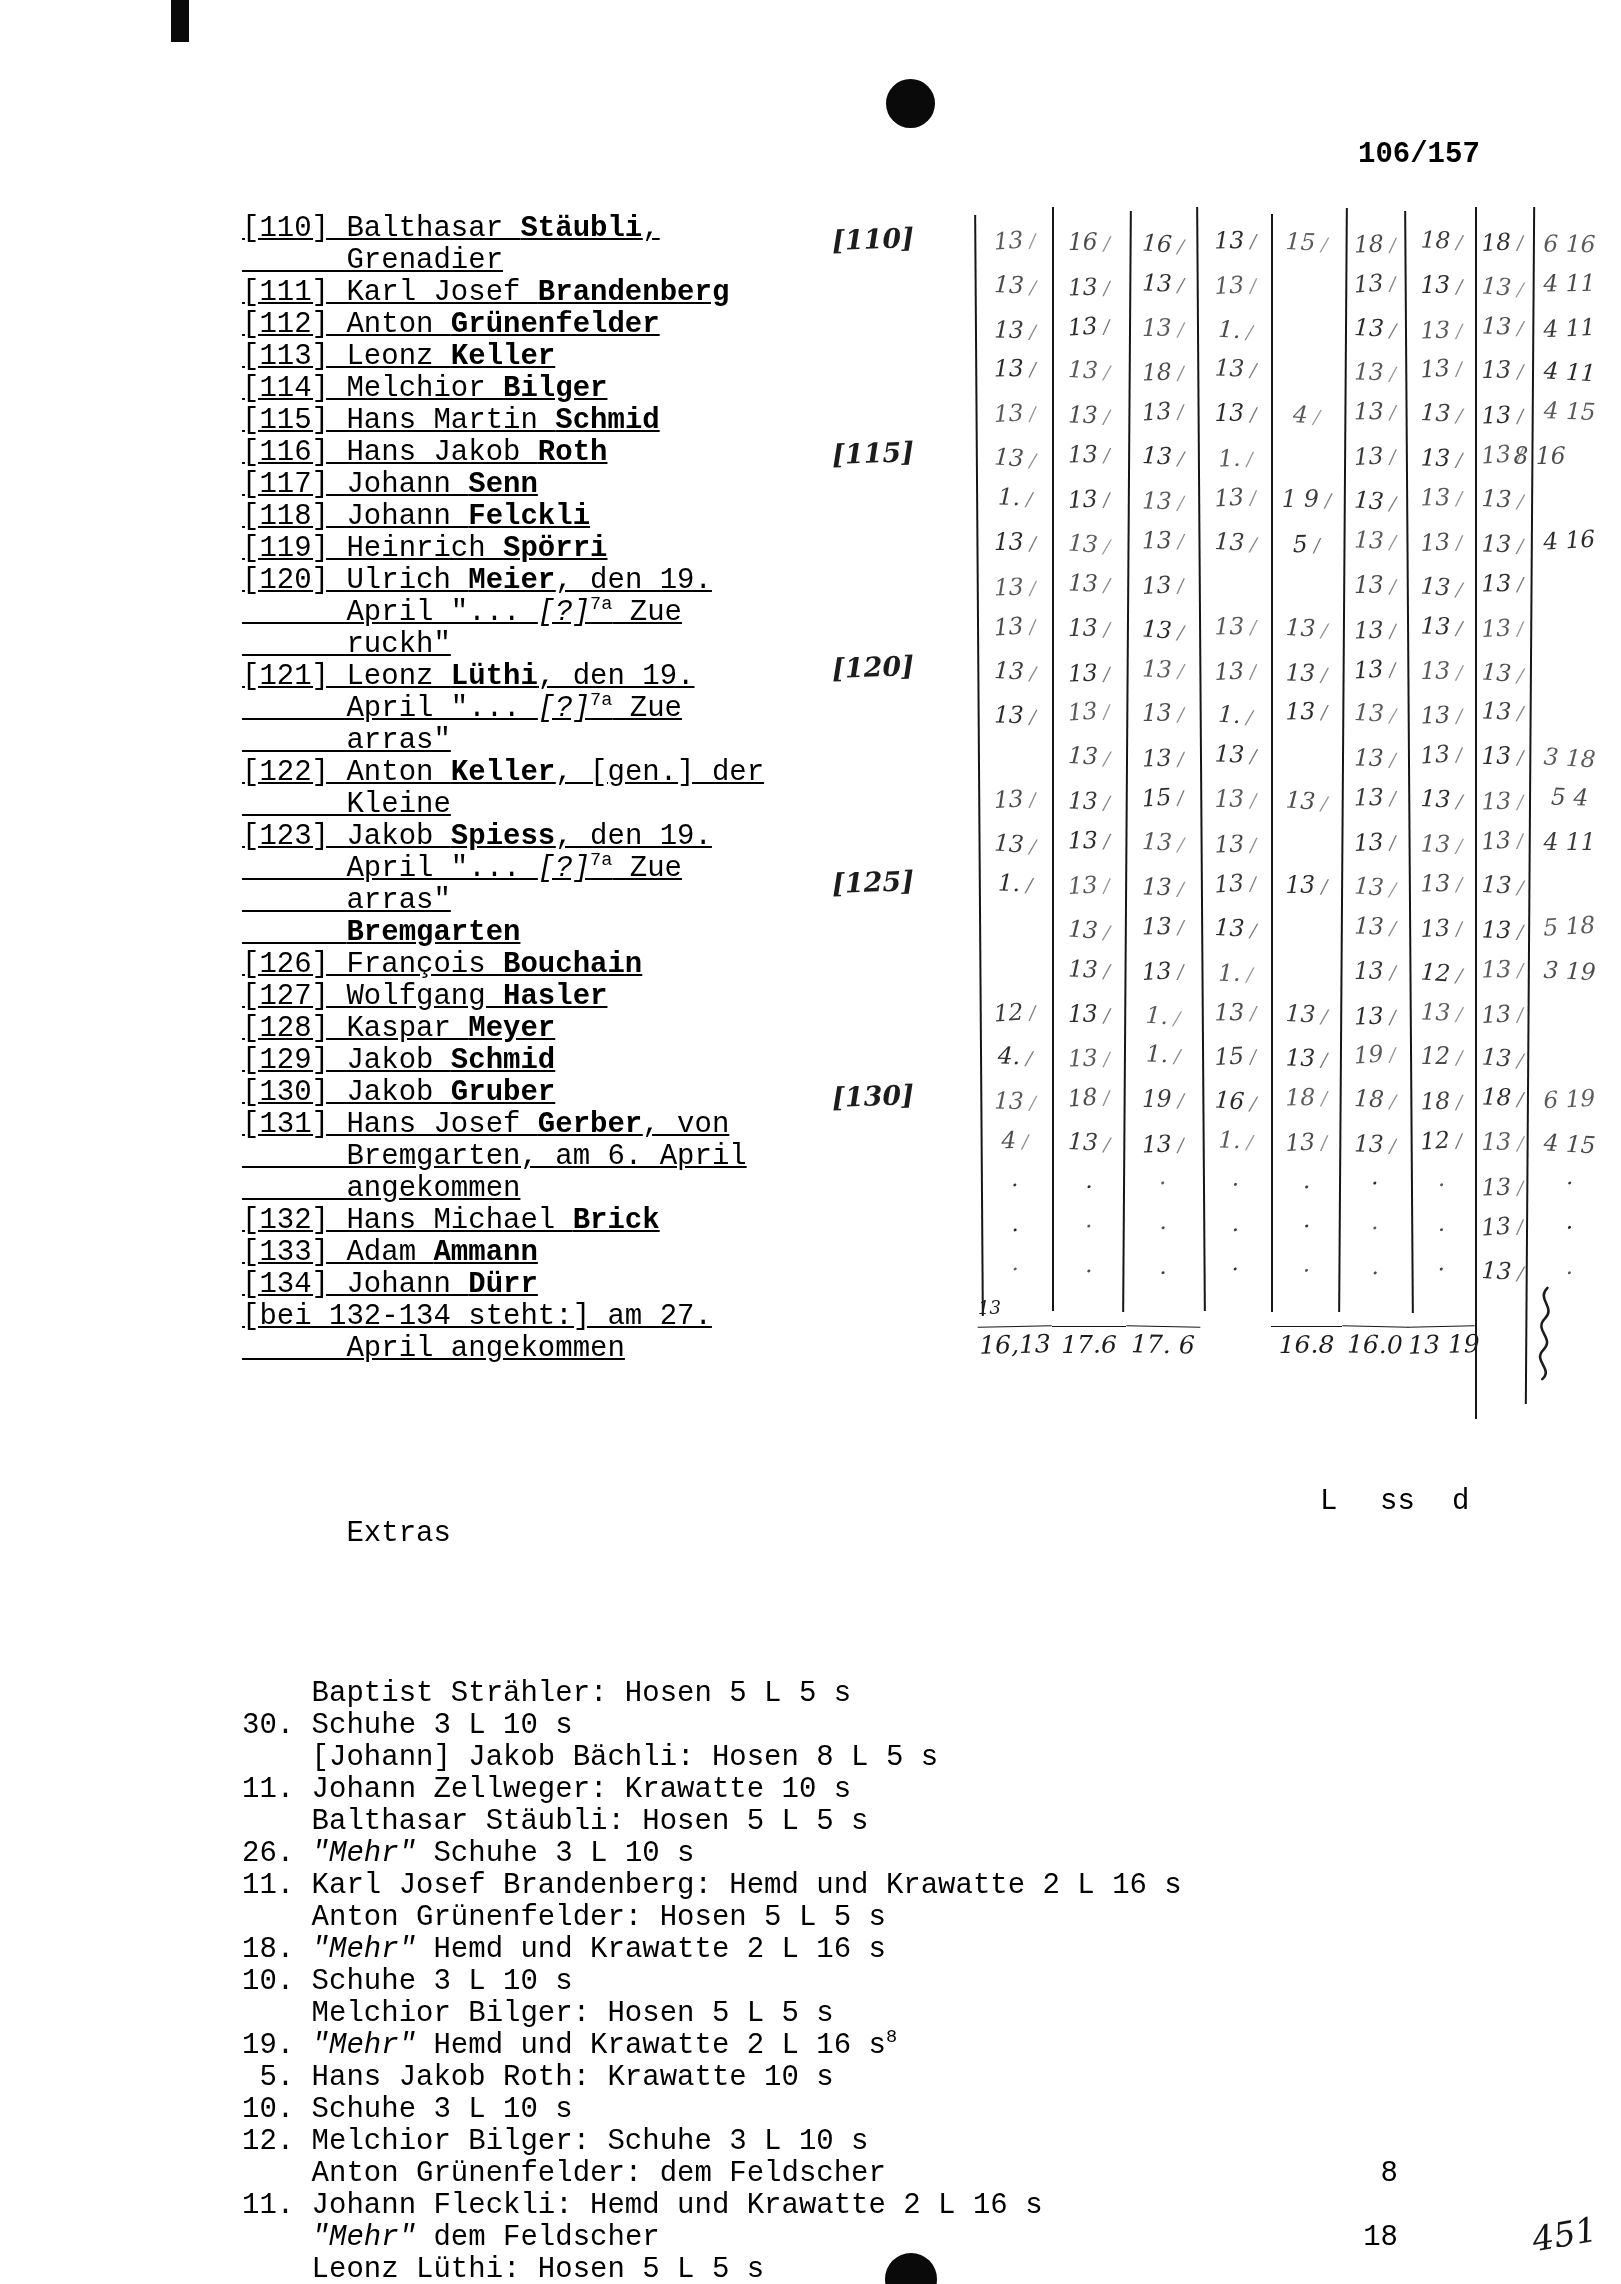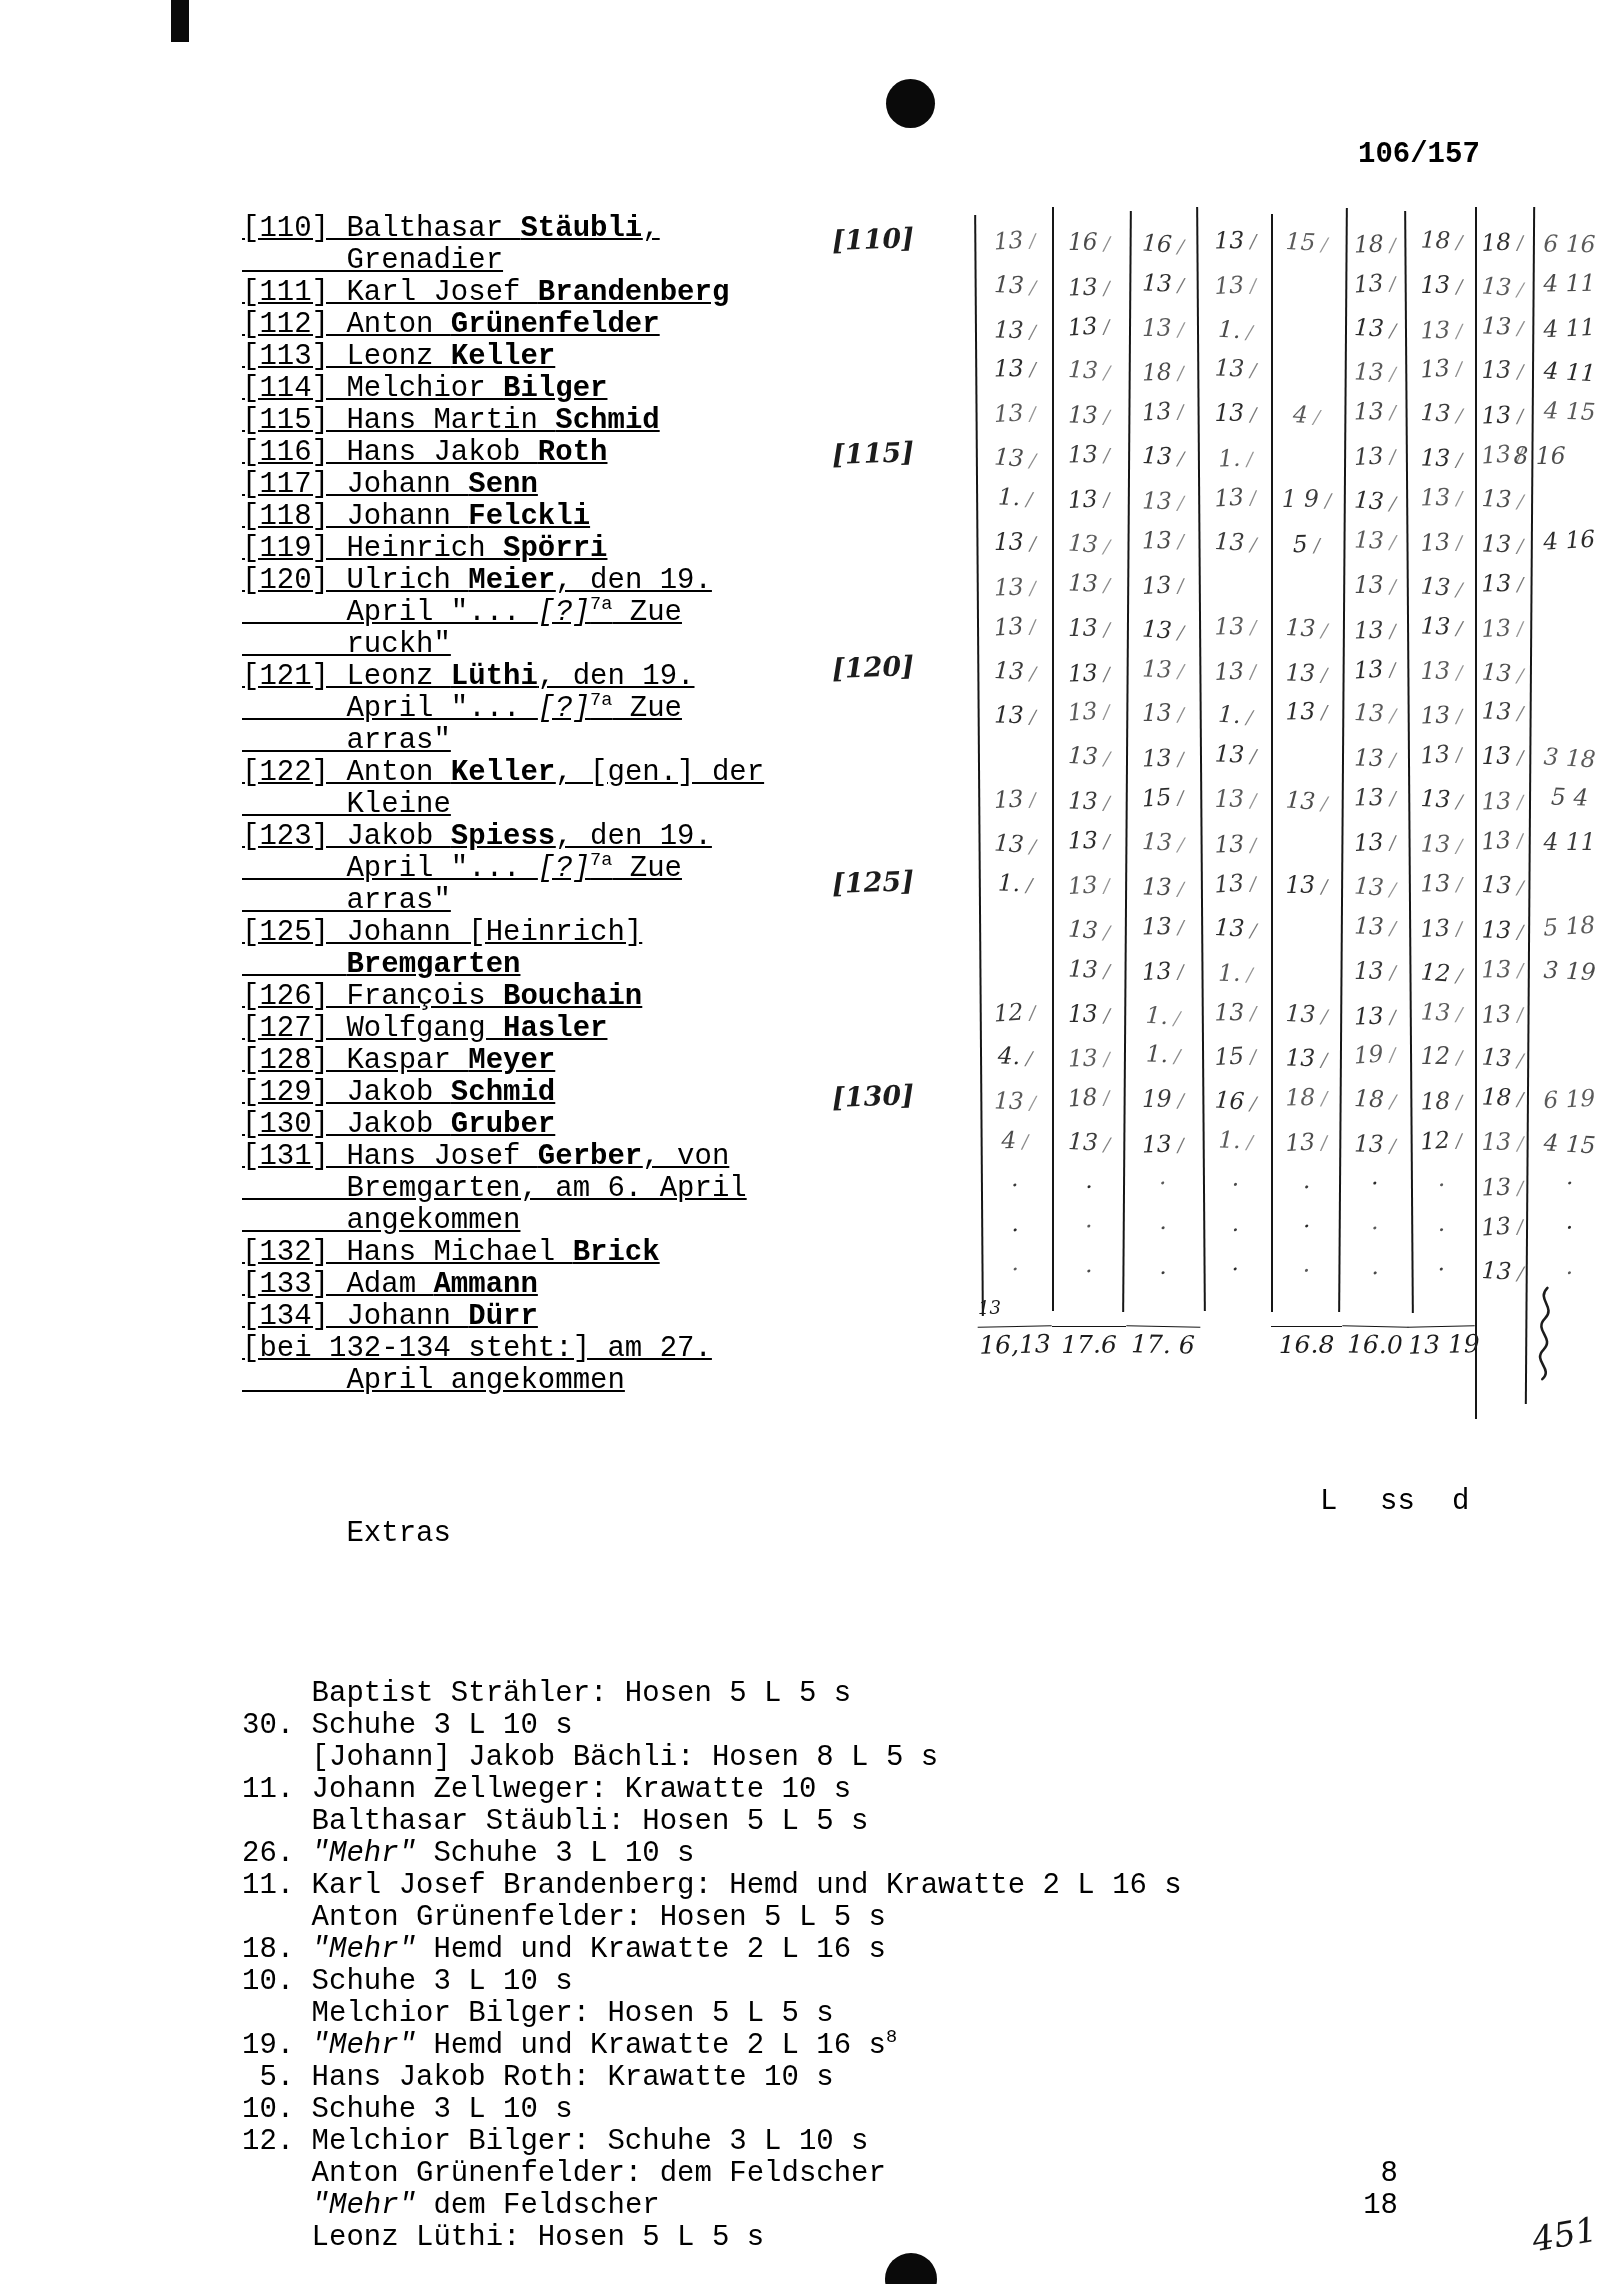--- a/index.html
+++ b/index.html
@@ -70,21 +70,20 @@
       <div class="mono-line"><span>      April "... </span><span class="i">[?]</span><span class="sup">7a</span><span> Zue</span></div>
       <div class="mono-line"><span>      ruckh"</span></div>
       <div class="mono-line"><span>[121] Leonz </span><span class="b">Lüthi</span><span>, den 19.</span></div>
       <div class="mono-line"><span>      April "... </span><span class="i">[?]</span><span class="sup">7a</span><span> Zue</span></div>
       <div class="mono-line"><span>      arras"</span></div>
       <div class="mono-line"><span>[122] Anton </span><span class="b">Keller</span><span>, [gen.] der</span></div>
       <div class="mono-line"><span>      Kleine</span></div>
       <div class="mono-line"><span>[123] Jakob </span><span class="b">Spiess</span><span>, den 19.</span></div>
       <div class="mono-line"><span>      April "... </span><span class="i">[?]</span><span class="sup">7a</span><span> Zue</span></div>
       <div class="mono-line"><span>      arras"</span></div>
-      <div class="mono-line"><span>[125] Johann [Heinrich]</span></div>
       <div class="mono-line"><span>      </span><span class="b">Bremgarten</span></div>
       <div class="mono-line"><span>[126] François </span><span class="b">Bouchain</span></div>
       <div class="mono-line"><span>[127] Wolfgang </span><span class="b">Hasler</span></div>
       <div class="mono-line"><span>[128] Kaspar </span><span class="b">Meyer</span></div>
       <div class="mono-line"><span>[129] Jakob </span><span class="b">Schmid</span></div>
       <div class="mono-line"><span>[130] Jakob </span><span class="b">Gruber</span></div>
       <div class="mono-line"><span>[131] Hans Josef </span><span class="b">Gerber</span><span>, von</span></div>
       <div class="mono-line"><span>      Bremgarten, am 6. April</span></div>
       <div class="mono-line"><span>      angekommen</span></div>
       <div class="mono-line"><span>[132] Hans Michael </span><span class="b">Brick</span></div>
@@ -342,20 +341,21 @@
         <div class="mono-line"><span>11. Karl Josef Brandenberg: Hemd und Krawatte 2 L 16 s</span></div>
         <div class="mono-line"><span>    Anton Grünenfelder: Hosen 5 L 5 s</span></div>
         <div class="mono-line"><span>18. </span><span class="i">"Mehr"</span><span> Hemd und Krawatte 2 L 16 s</span></div>
         <div class="mono-line"><span>10. Schuhe 3 L 10 s</span></div>
         <div class="mono-line"><span>    Melchior Bilger: Hosen 5 L 5 s</span></div>
         <div class="mono-line"><span>19. </span><span class="i">"Mehr"</span><span> Hemd und Krawatte 2 L 16 s</span><span class="sup">8</span></div>
         <div class="mono-line"><span> 5. Hans Jakob Roth: Krawatte 10 s</span></div>
         <div class="mono-line"><span>10. Schuhe 3 L 10 s</span></div>
         <div class="mono-line"><span>12. Melchior Bilger: Schuhe 3 L 10 s</span></div>
         <div class="mono-line extras-line"><span>    Anton Grünenfelder: dem Feldscher</span><span class="extras-value">8</span></div>
+        <div class="mono-line"><span>11. Johann Fleckli: Hemd und Krawatte 2 L 16 s</span></div>
         <div class="mono-line extras-line"><span>    </span><span class="i">"Mehr"</span><span> dem Feldscher</span><span class="extras-value">18</span></div>
         <div class="mono-line"><span>    Leonz Lüthi: Hosen 5 L 5 s</span></div>
       </div>
   </div>
 
   <div class="corner-note">451</div>
 
 </div>
 
 

